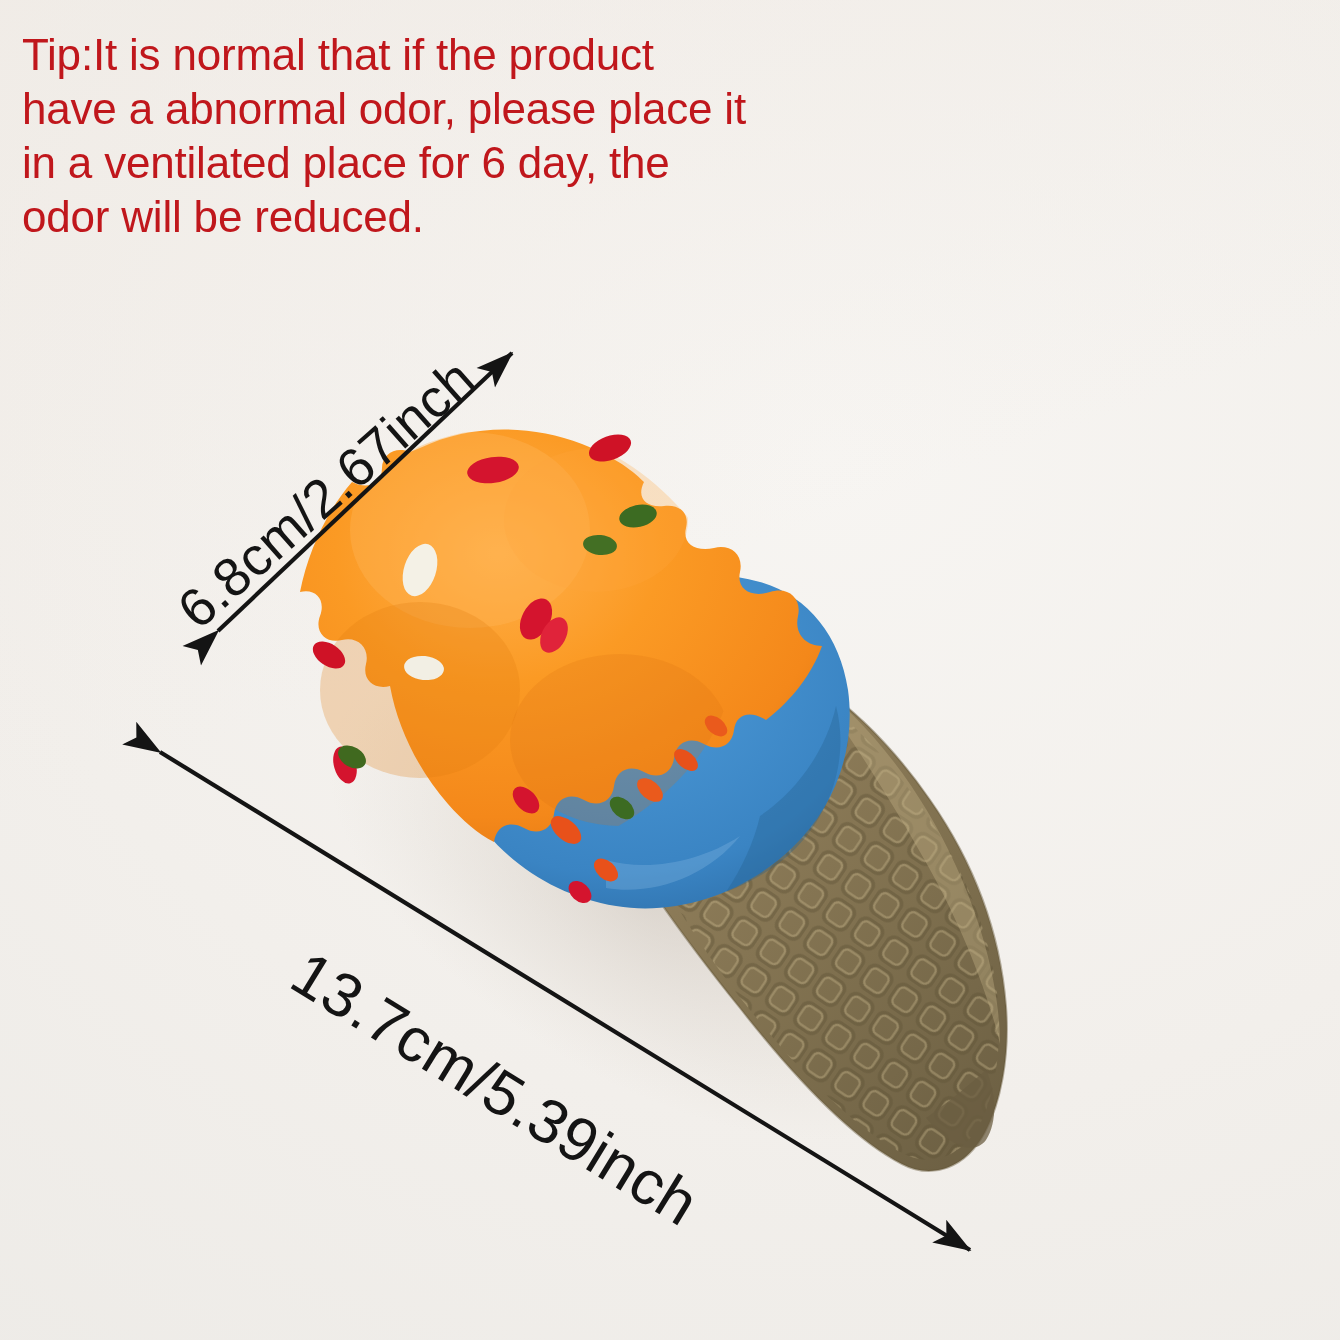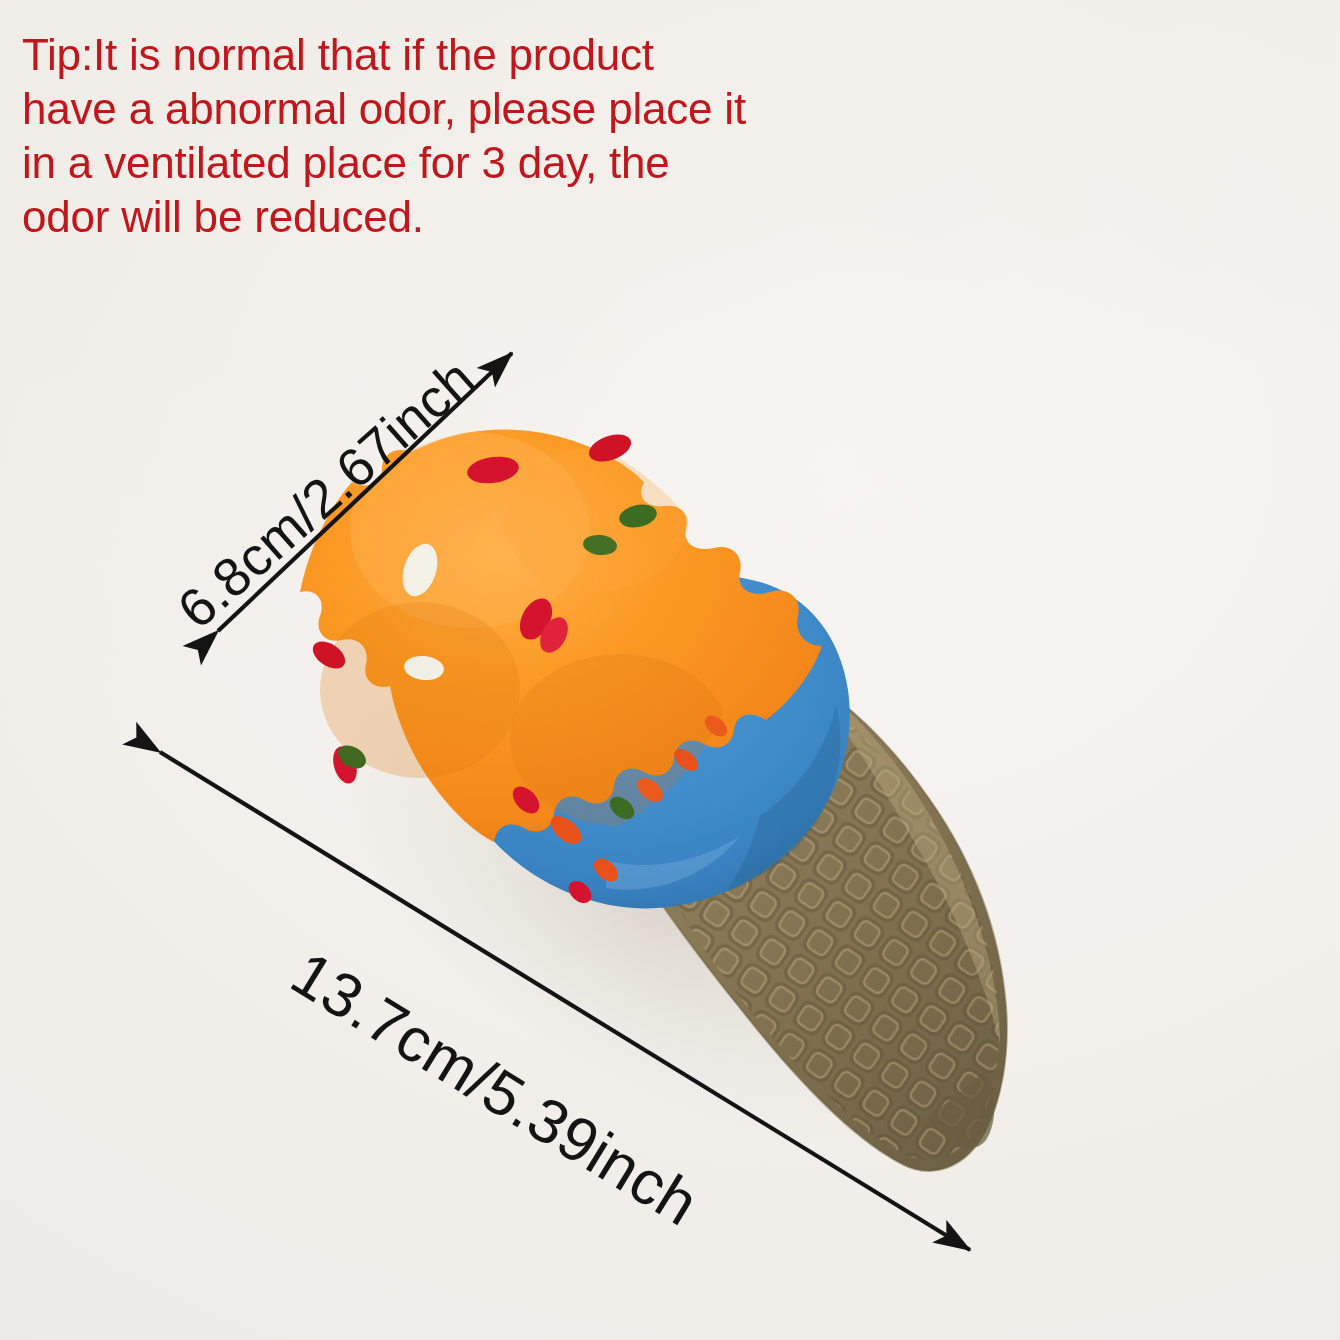--- a/index.html
+++ b/index.html
@@ -251,21 +251,21 @@
           <ellipse cx="606" cy="870" rx="14" ry="9" fill="#e8511a" transform="rotate(42 606 870)"></ellipse>
           <ellipse cx="580" cy="892" rx="13" ry="9" fill="#d4142e" transform="rotate(42 580 892)"></ellipse>
           <ellipse cx="716" cy="726" rx="13" ry="8" fill="#ea5a1c" transform="rotate(40 716 726)"></ellipse>
         </g>
       </g>
     </svg>
   </div>
 
   <div class="tip-text">Tip:It is normal that if the product
 have a abnormal odor, please place it
-in a ventilated place for 3 day, the
+in a ventilated place for 6 day, the
 odor will be reduced.</div>
 
   <svg class="dim-svg" viewBox="0 0 1340 1340" xmlns="http://www.w3.org/2000/svg">
     <defs>
       <marker id="ah" markerWidth="11" markerHeight="11" refX="8.6" refY="3.6" orient="auto" markerUnits="strokeWidth">
         <path d="M0,0.4 L9,3.6 L0,6.8 L2,3.6 Z" fill="#141414"></path>
       </marker>
     </defs>
 
     <line x1="218" y1="631" x2="512" y2="353" stroke="#141414" stroke-width="4.2" marker-start="url(#ah)" marker-end="url(#ah)"></line>

